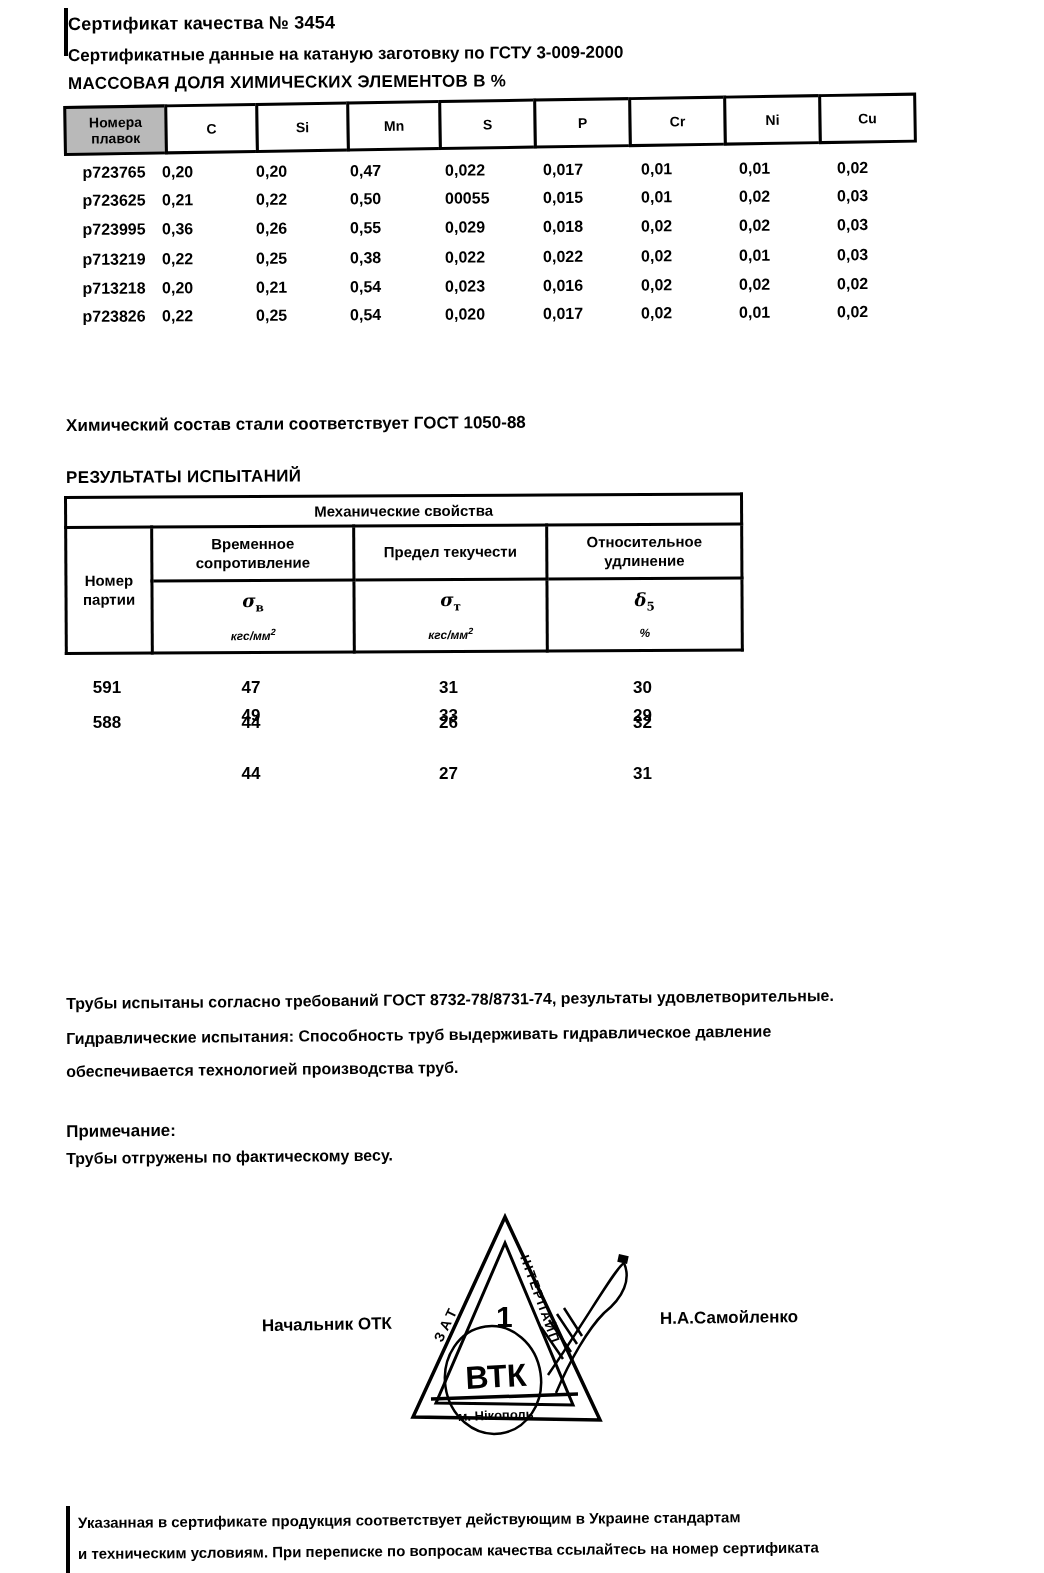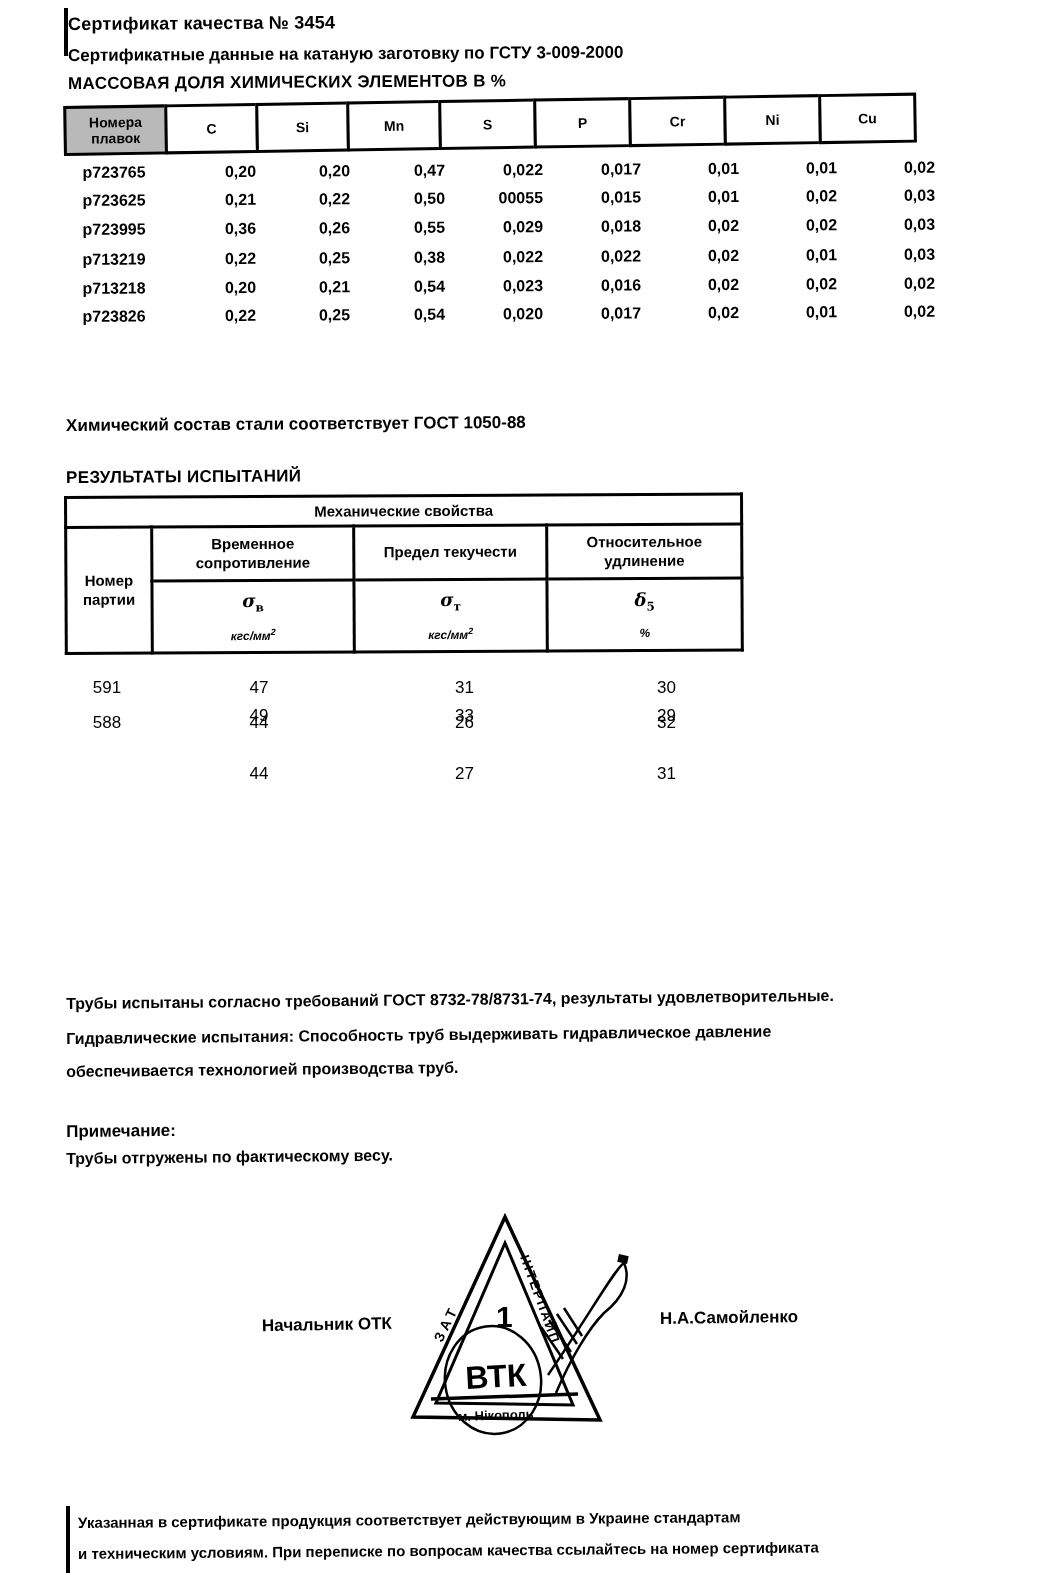--- a/index.html
+++ b/index.html
@@ -19,21 +19,21 @@
   .chem-head{position:absolute;left:64px;top:106px;display:flex;transform:rotate(-0.9deg);transform-origin:0 100%;}
   .chem-head .hc{box-sizing:border-box;border:3px solid #000;margin-left:-3px;height:50px;
                  display:flex;align-items:center;justify-content:center;
                  font-size:14px;font-weight:bold;text-align:center;line-height:1.15;background:#fff;}
   .chem-head .hc.first{margin-left:0;background:#b9b9b9;}
   .w0{width:104px}.w1{width:94px}.w2{width:94px}.w3{width:95px}.w4{width:98px}
   .w5{width:98px}.w6{width:98px}.w7{width:98px}.w8{width:98px}
 
   .chem-row{position:absolute;left:58px;display:flex;font-size:16px;font-weight:bold;
             transform:rotate(-0.35deg);transform-origin:0 0;}
-  .chem-row .dc{box-sizing:border-box;text-align:right;}
+  .chem-row .dc{box-sizing:border-box;text-align:left;}
   .chem-row .dc.first{text-align:center;padding-left:8px;}
 
   .midline{position:absolute;left:66px;font-size:17px;font-weight:bold;white-space:nowrap;
            transform:rotate(-0.4deg);transform-origin:0 0;}
   .chem-note{top:416px;}
   .results-title{top:468px;letter-spacing:.3px;}
 
   
   table.mech{position:absolute;left:64px;top:496px;border-collapse:collapse;
              transform:rotate(-0.3deg);transform-origin:0 0;table-layout:fixed;}
@@ -41,21 +41,21 @@
                 font-size:15px;font-weight:bold;padding:2px 6px;box-sizing:border-box;}
   td.gh{height:30px;font-size:16px;}
   tr.hdr td{height:54px;line-height:1.25;}
   tr.sym td{height:72px;border-top:3px solid #000;}
   .symwrap{display:flex;flex-direction:column;align-items:center;gap:12px;}
   .sym{font-family:"DejaVu Serif",serif;font-style:italic;font-size:18px;font-weight:bold;}
   .sub{font-size:12px;vertical-align:sub;font-style:normal;}
   .unit{font-size:12px;font-weight:bold;font-family:"Liberation Sans",sans-serif;}
   .sup{font-size:9px;vertical-align:super;}
 
-  .mr{position:absolute;left:64px;display:flex;font-size:17px;font-weight:normal;gap:8px;}
+  .mr{position:absolute;left:64px;display:flex;font-size:17px;font-weight:bold;}
   .mr .mc{box-sizing:border-box;text-align:center;}
   .m0{width:86px}.m1{width:202px}.m2{width:193px}.m3{width:195px}
 
   .para{position:absolute;left:66px;font-size:16px;font-weight:bold;white-space:nowrap;
         transform:rotate(-0.6deg);transform-origin:0 0;}
   .p1{top:995px}.p2{top:1030px}.p3{top:1063px}
   .note-label{top:1122px;font-size:17px;}
   .note-text{top:1150px;font-weight:bold;}
 
   .sig{position:absolute;font-size:17px;font-weight:bold;white-space:nowrap;}

